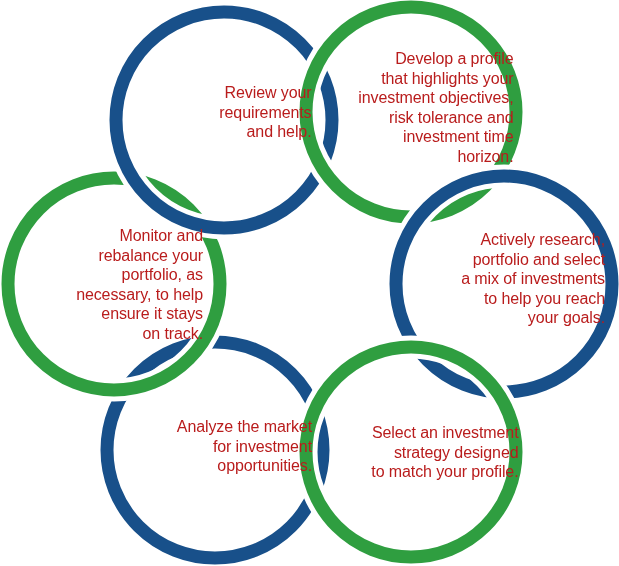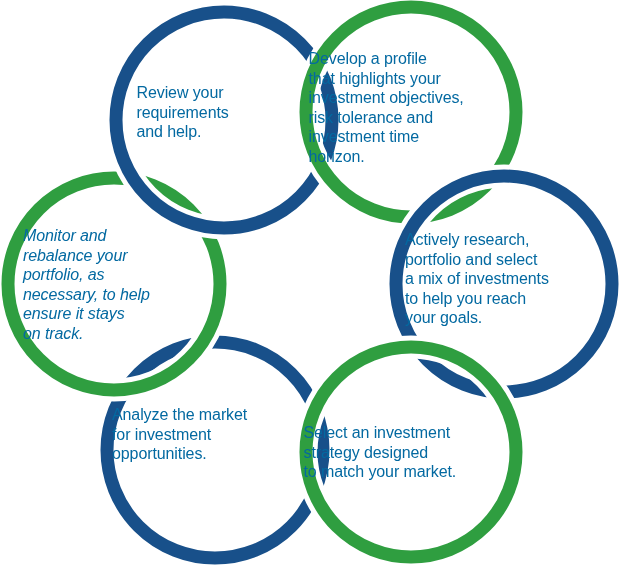--- a/index.html
+++ b/index.html
@@ -28,34 +28,34 @@
     stroke: #ffffff;
     stroke-width: 23;
   }
   .ring {
     fill: none;
     stroke-width: 13;
   }
   .step-label {
     position: absolute;
     transform: translate(-50%, -50%);
-    text-align: left;
+    text-align: right;
     white-space: pre-line;
     font-size: 16px;
     line-height: 1.22;
-    color: #0369a1;
+    color: #b91c1c;
     letter-spacing: -0.1px;
   }
   
   .pos-top-left     { left: 224px; top: 112px; width: 175px; }
   .pos-top-right    { left: 411px; top: 108px; width: 205px; }
   .pos-right        { left: 505px; top: 279px; width: 200px; }
   .pos-bottom-right { left: 411px; top: 452px; width: 215px; }
-  .pos-bottom-left  { left: 212px; top: 434px; width: 200px; }
-  .pos-left         { left: 113px; top: 285px; width: 180px; font-style: italic; }
+  .pos-bottom-left  { left: 212px; top: 446px; width: 200px; }
+  .pos-left         { left: 113px; top: 285px; width: 180px; }
 </style>
 </head>
 <body>
 
 <div class="canvas">
 
   <svg class="rings-svg" viewBox="0 0 619 566">
 
     <g>
       <circle class="ring-halo" cx="215" cy="450" r="108"></circle>
@@ -100,21 +100,21 @@
 horizon.</div>
 
   <div class="step-label pos-right">Actively research,
 portfolio and select
 a mix of investments
 to help you reach
 your goals.</div>
 
   <div class="step-label pos-bottom-right">Select an investment
 strategy designed
-to match your market.</div>
+to match your profile.</div>
 
   <div class="step-label pos-bottom-left">Analyze the market
 for investment
 opportunities.</div>
 
   <div class="step-label pos-left">Monitor and
 rebalance your
 portfolio, as
 necessary, to help
 ensure it stays

